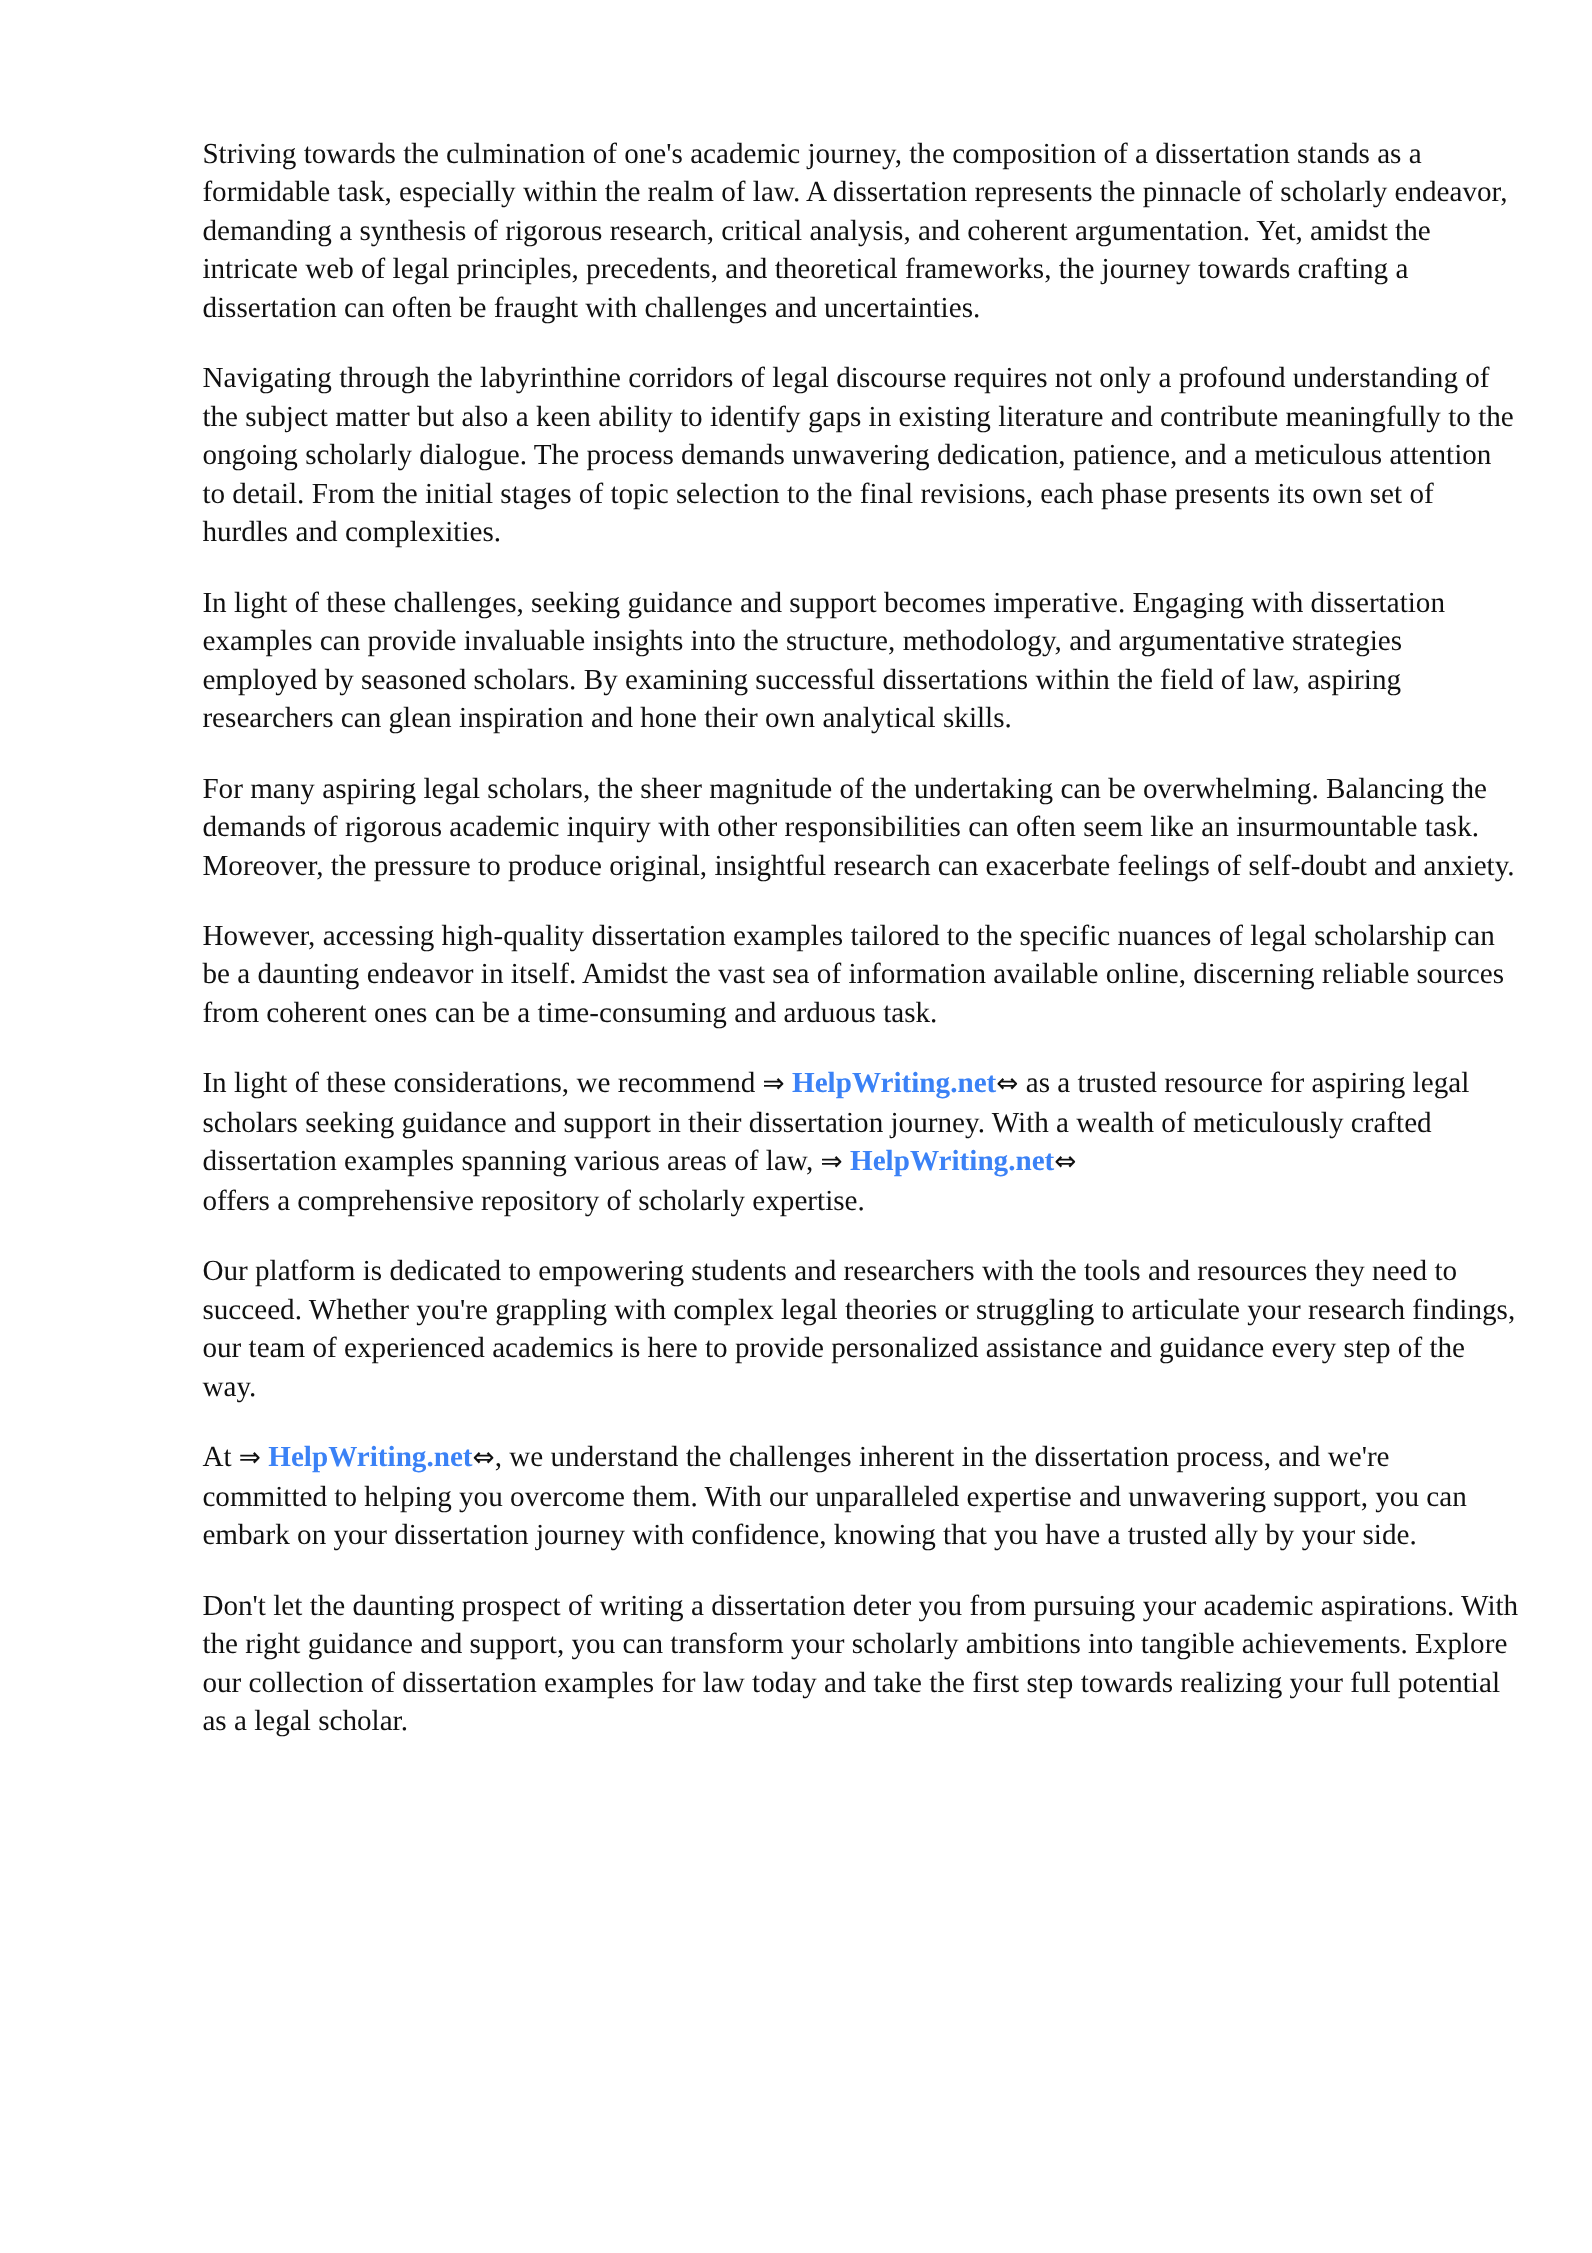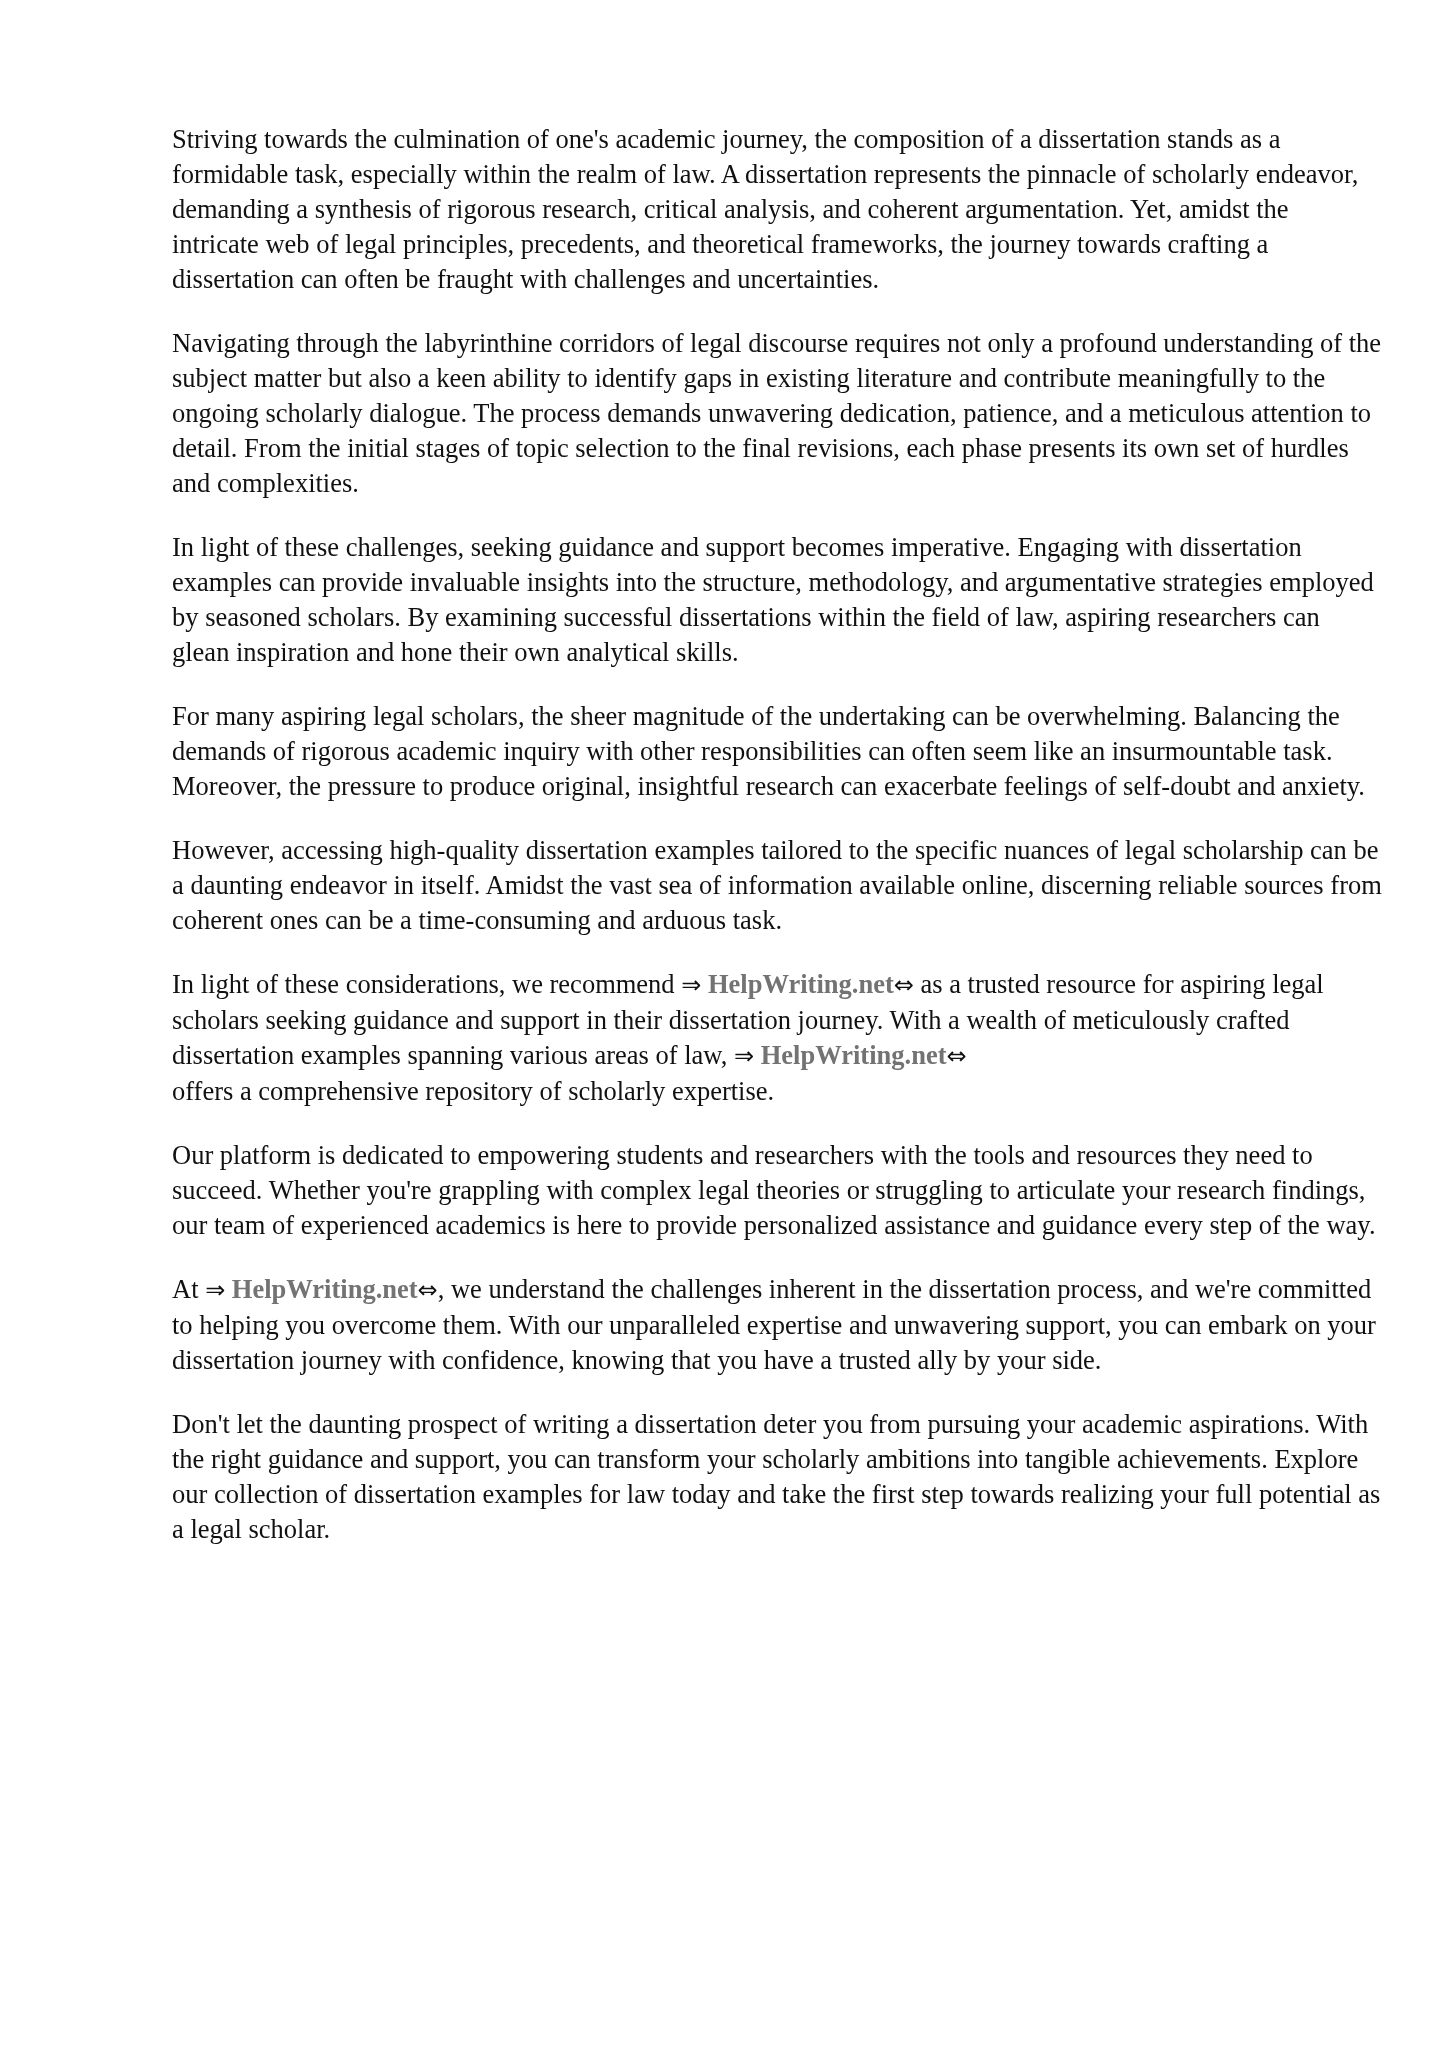--- a/index.html
+++ b/index.html
@@ -17,30 +17,30 @@
       position: absolute;
       left: 172px;
       top: 122px;
       width: 1210px;
       font-family: "Liberation Serif", "DejaVu Serif", serif;
       font-size: 26.5px;
       line-height: 35px;
       color: #111111;
     }
     .page p {
-      margin: 0 0 29px 0;
+      margin: 0 0 29px 12px;
       padding: 0;
     }
     .arrow {
       font-family: "DejaVu Sans", sans-serif;
       font-size: 24px;
       color: #111111;
     }
     .link {
-      color: #737373;
+      color: #3b82f6;
       font-weight: bold;
       text-decoration: none;
       cursor: pointer;
     }
   </style>
 </head>
 <body>
 
 <div class="page">
   <p>Striving towards the culmination of one's academic journey, the composition of a dissertation stands as a formidable task, especially within the realm of law. A dissertation represents the pinnacle of scholarly endeavor, demanding a synthesis of rigorous research, critical analysis, and coherent argumentation. Yet, amidst the intricate web of legal principles, precedents, and theoretical frameworks, the journey towards crafting a dissertation can often be fraught with challenges and uncertainties.</p>

